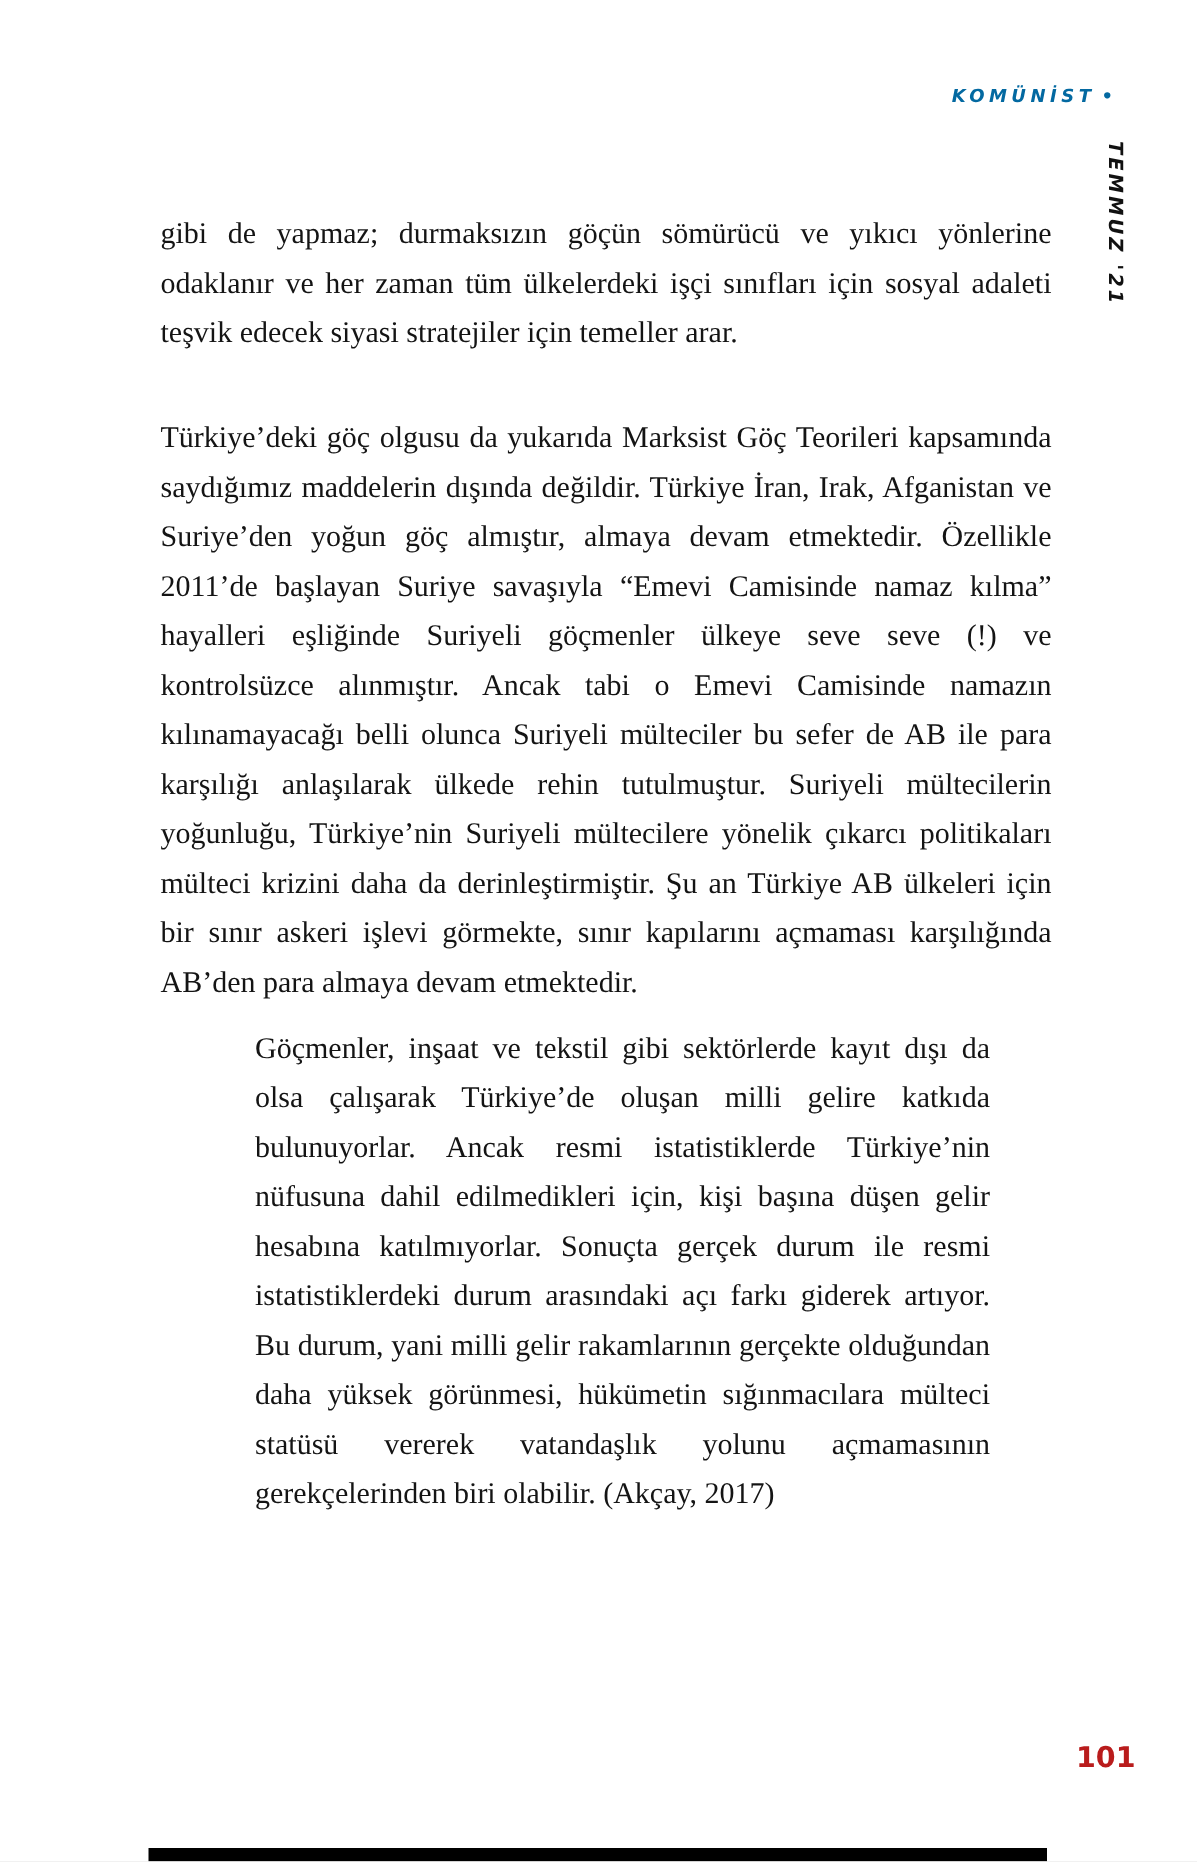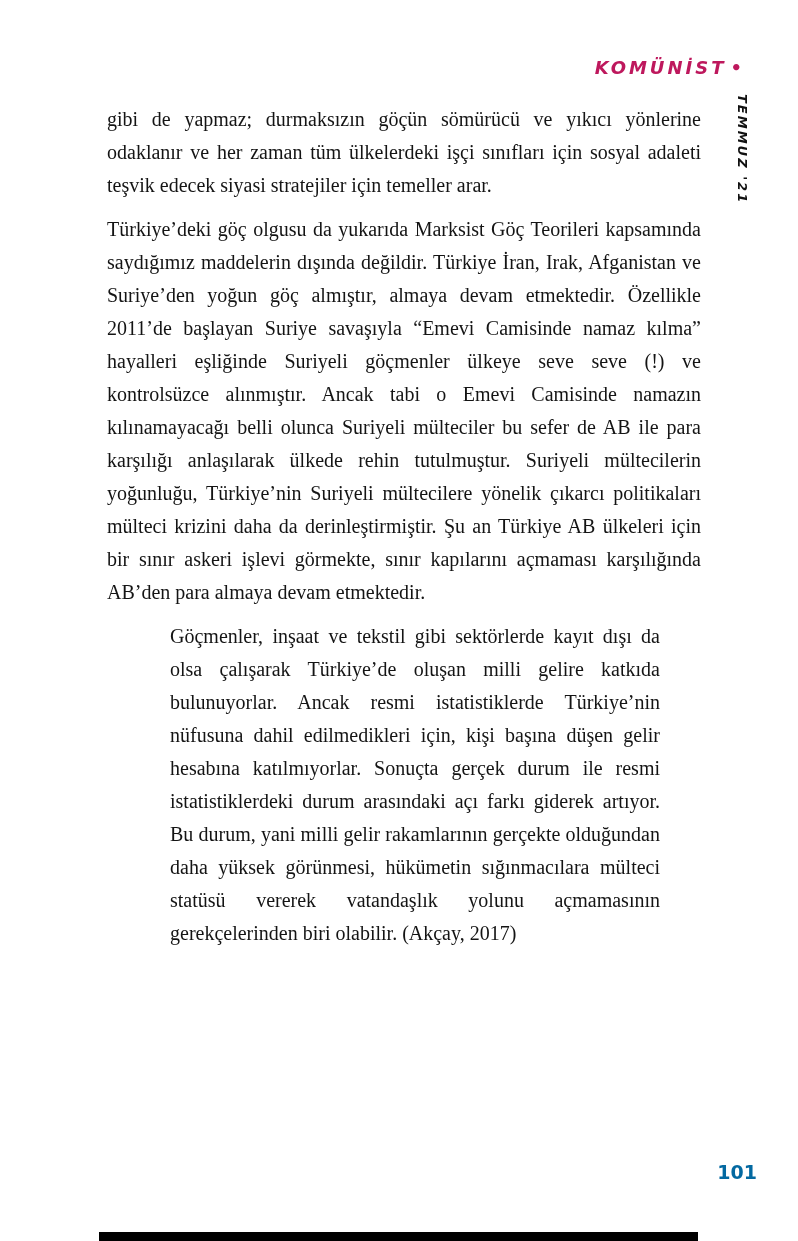--- a/index.html
+++ b/index.html
@@ -13,23 +13,23 @@
     position: relative;
     width: 798px; height: 1241px;
     background: #ffffff;
     overflow: hidden;
   }
   .header {
     position: absolute;
     top: 57px; right: 56px;
     font-family: "DejaVu Sans", sans-serif;
     font-weight: bold; font-style: italic;
-    font-size: 18px;
+    font-size: 12px;
     letter-spacing: 3px;
-    color: #be185d;
+    color: #0369a1;
     white-space: nowrap;
   }
   .header .bullet { letter-spacing: 0; margin-left: 4px; }
   .vertical-label {
     position: absolute;
     top: 94px; right: 48px;
     writing-mode: vertical-rl;
     font-family: "DejaVu Sans", sans-serif;
     font-weight: bold; font-style: italic;
     font-size: 13px;
@@ -38,33 +38,33 @@
     white-space: nowrap;
   }
   .body-text {
     position: absolute;
     top: 103px; left: 107px;
     width: 594px;
     font-size: 20px;
     line-height: 33px;
     text-align: justify;
   }
-  .body-text p { margin-bottom: 11px; }
+  .body-text p { margin-bottom: 11px; margin-top: 37px; }
   .body-text blockquote {
     margin: 11px 41px 23px 63px;
     text-align: justify;
     font-family: Liberation Serif, serif;
   }
   .page-number {
     position: absolute;
     right: 41px; bottom: 58px;
     font-family: "DejaVu Sans", sans-serif;
     font-weight: bold;
     font-size: 19px;
-    color: #0369a1;
+    color: #b91c1c;
   }
   .bottom-bar {
     position: absolute;
     left: 99px; bottom: 0;
     width: 599px; height: 9px;
     background: #000;
   }
 </style>
 </head>
 <body>

